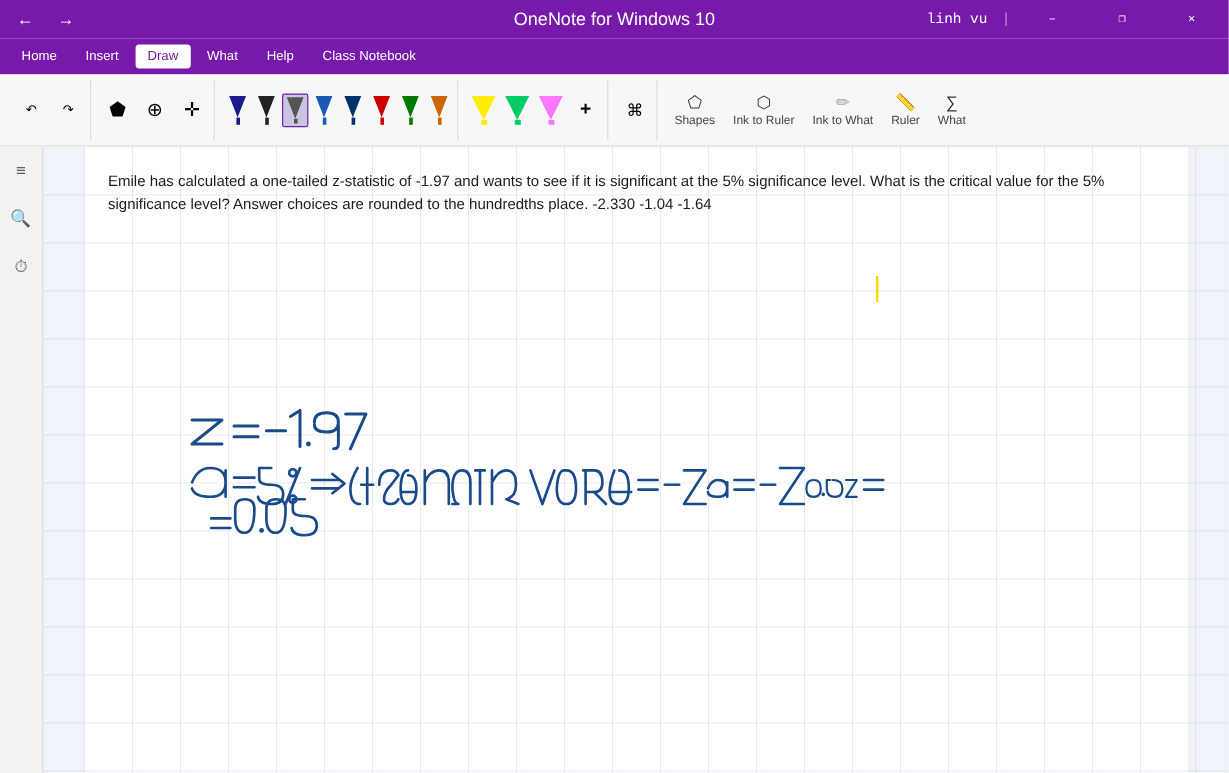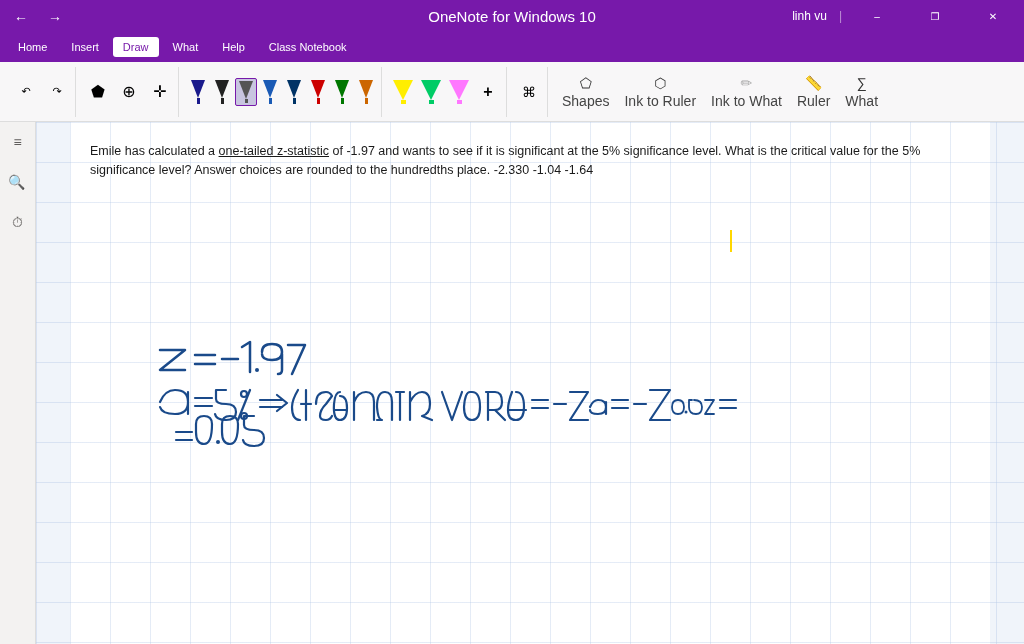--- a/index.html
+++ b/index.html
@@ -16,21 +16,21 @@
       color: white;
     }
     .title-bar-center {
       position: absolute;
       left: 50%;
       transform: translateX(-50%);
       font-size: 15px;
       color: white;
     }
     .title-bar-left { display: flex; gap: 8px; align-items: center; }
-    .title-bar-right { display: flex; align-items: center; gap: 12px; font-size: 12px; }
+    .title-bar-right { display: flex; align-items: center; gap: 12px; font-size: 12px; font-family: Liberation Mono, monospace; }
     .win-btn { width: 46px; height: 32px; display: flex; align-items: center; justify-content: center; cursor: pointer; font-size: 10px; color: white; }
     .nav-arrow { background: none; border: none; color: white; font-size: 14px; cursor: pointer; padding: 4px 6px; }
 
     
     .menu-bar {
       height: 30px;
       background: #7719aa;
       display: flex;
       align-items: center;
       padding: 0 8px;
@@ -175,21 +175,21 @@
     .note-text-block {
       position: absolute;
       top: 20px;
       left: 20px;
       right: 20px;
       font-size: 12.5px;
       color: #1a1a1a;
       line-height: 1.5;
     }
 
-    .note-underline { text-decoration: underline; }
+    .note-underline { }
 
     
     .handwriting-area {
       position: absolute;
       top: 70px;
       left: 60px;
       width: 700px;
     }
 
     
@@ -202,21 +202,21 @@
       left: 660px;
     }
 
     
     .handwriting-svg {
       overflow: visible;
     }
 
     
     .tool-label {
-      font-size: 14px;
+      font-size: 10px;
       color: #444;
       text-align: center;
     }
     .tool-text-btn {
       display: flex;
       flex-direction: column;
       align-items: center;
       gap: 2px;
       cursor: pointer;
       padding: 4px 6px;

